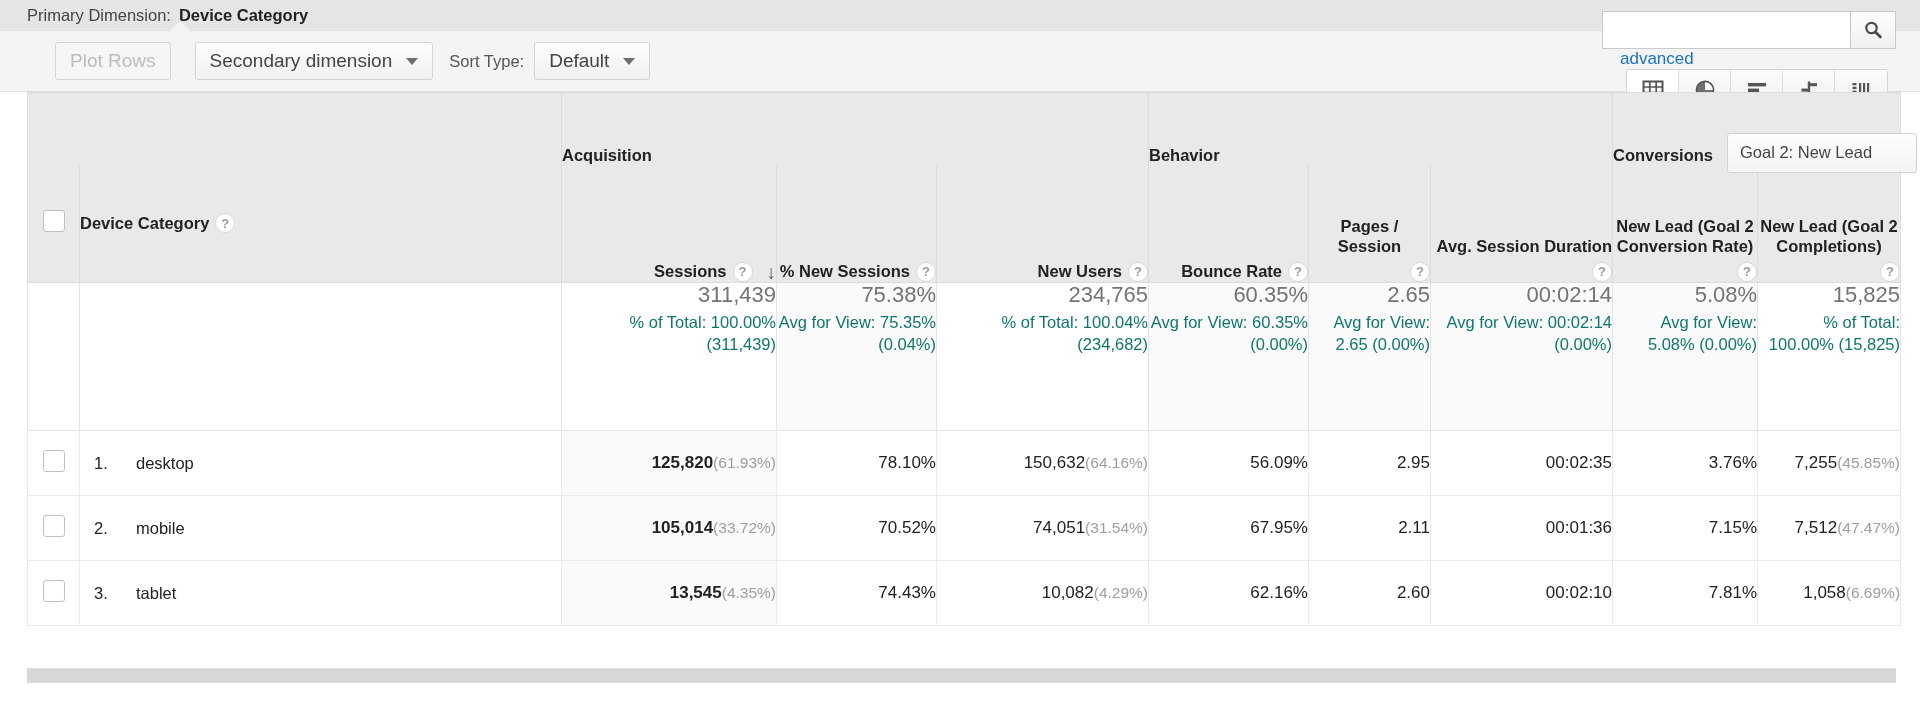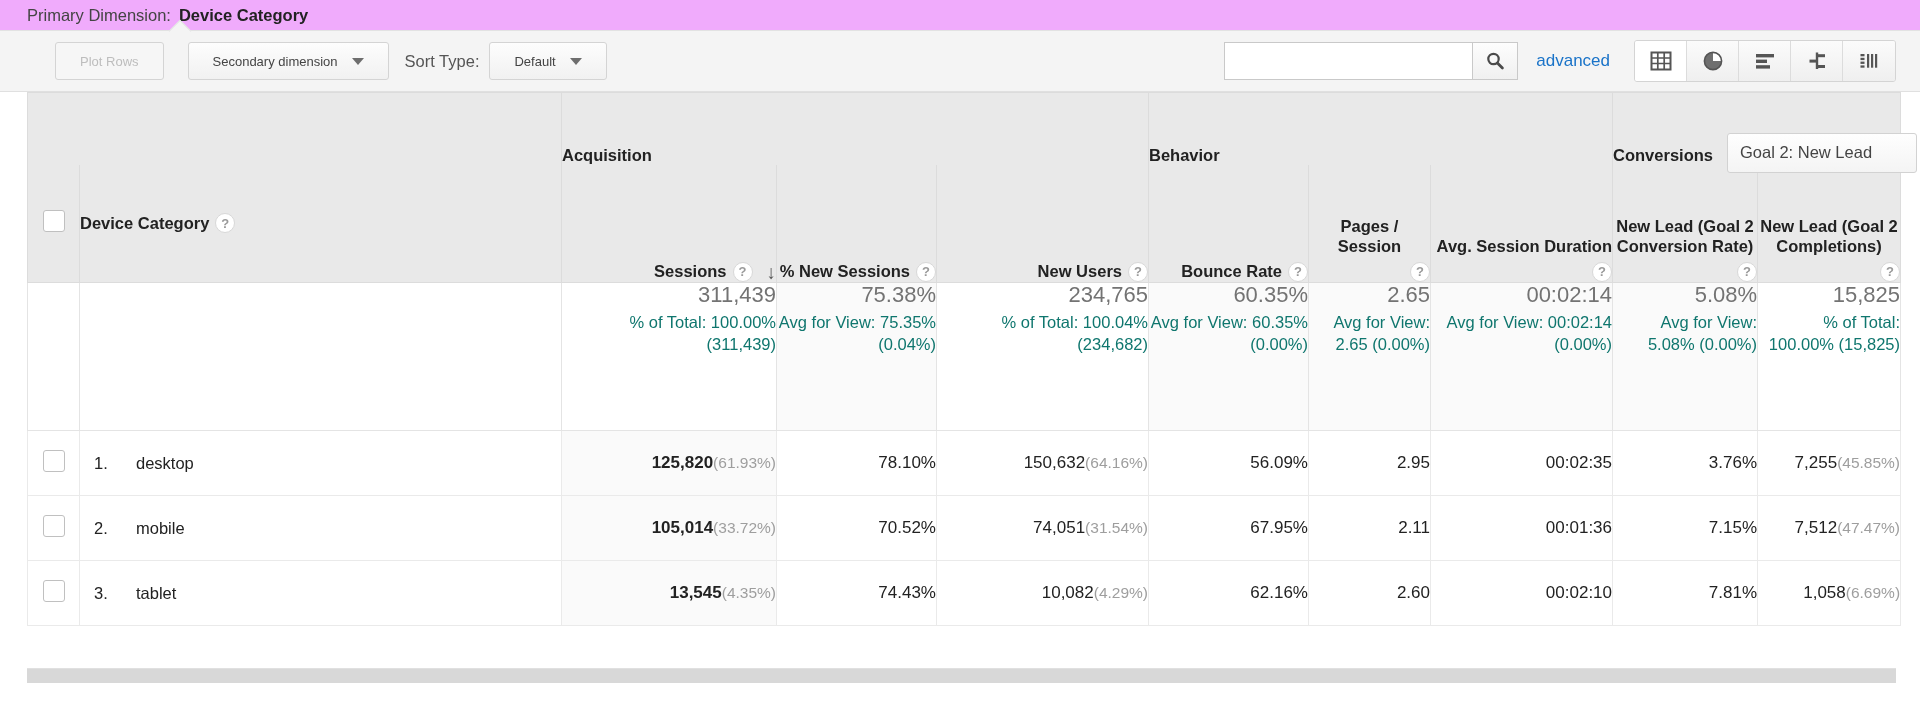--- a/index.html
+++ b/index.html
@@ -10,21 +10,21 @@
     font-family: "Liberation Sans", sans-serif;
     overflow: hidden;
   }
 
   
   .primary-dim {
     height: 30px;
     padding-left: 27px;
     display: flex;
     align-items: center;
-    background: #f0abfc;
+    background: #e5e5e5;
     font-size: 16.5px;
     color: #333;
     position: relative;
   }
   .primary-dim .pd-label { color: #444; }
   .primary-dim .pd-value {
     font-weight: bold; color: #222; margin-left: 8px;
   }
 
   
@@ -47,22 +47,22 @@
     border-left: 1px solid #e2e2e2;
     border-top: 1px solid #e2e2e2;
     transform: rotate(45deg);
   }
   .btn {
     height: 38px;
     border: 1px solid #d4d4d4;
     border-radius: 3px;
     background: linear-gradient(#fdfdfd, #f1f1f1);
     display: flex; align-items: center;
-    padding: 0 24px;
-    font-size: 13px;
+    padding: 0 14px;
+    font-size: 19px;
     color: #444;
     white-space: nowrap;
   }
   .btn.disabled { color: #bdbdbd; background: #f6f6f6; }
   .btn .caret {
     margin-left: 14px;
     width: 0; height: 0;
     border-left: 6px solid transparent;
     border-right: 6px solid transparent;
     border-top: 7px solid #6e6e6e;
@@ -70,21 +70,22 @@
   .sort-type-label {
     margin: 0 10px 0 16px;
     font-size: 16.5px;
     color: #555;
   }
   #secondary-dim { margin-left: 24px; }
 
   .toolbar-right {
     margin-left: auto;
     display: flex;
-    align-items: center;
+    align-items: flex-start;
+    flex-direction: column;
   }
   .search-wrap { display: flex; height: 38px; }
   .search-input {
     width: 248px; height: 38px;
     border: 1px solid #c9c9c9;
     border-right: none;
     background: #fff;
     font-size: 15px;
     padding: 0 8px;
     outline: none;

